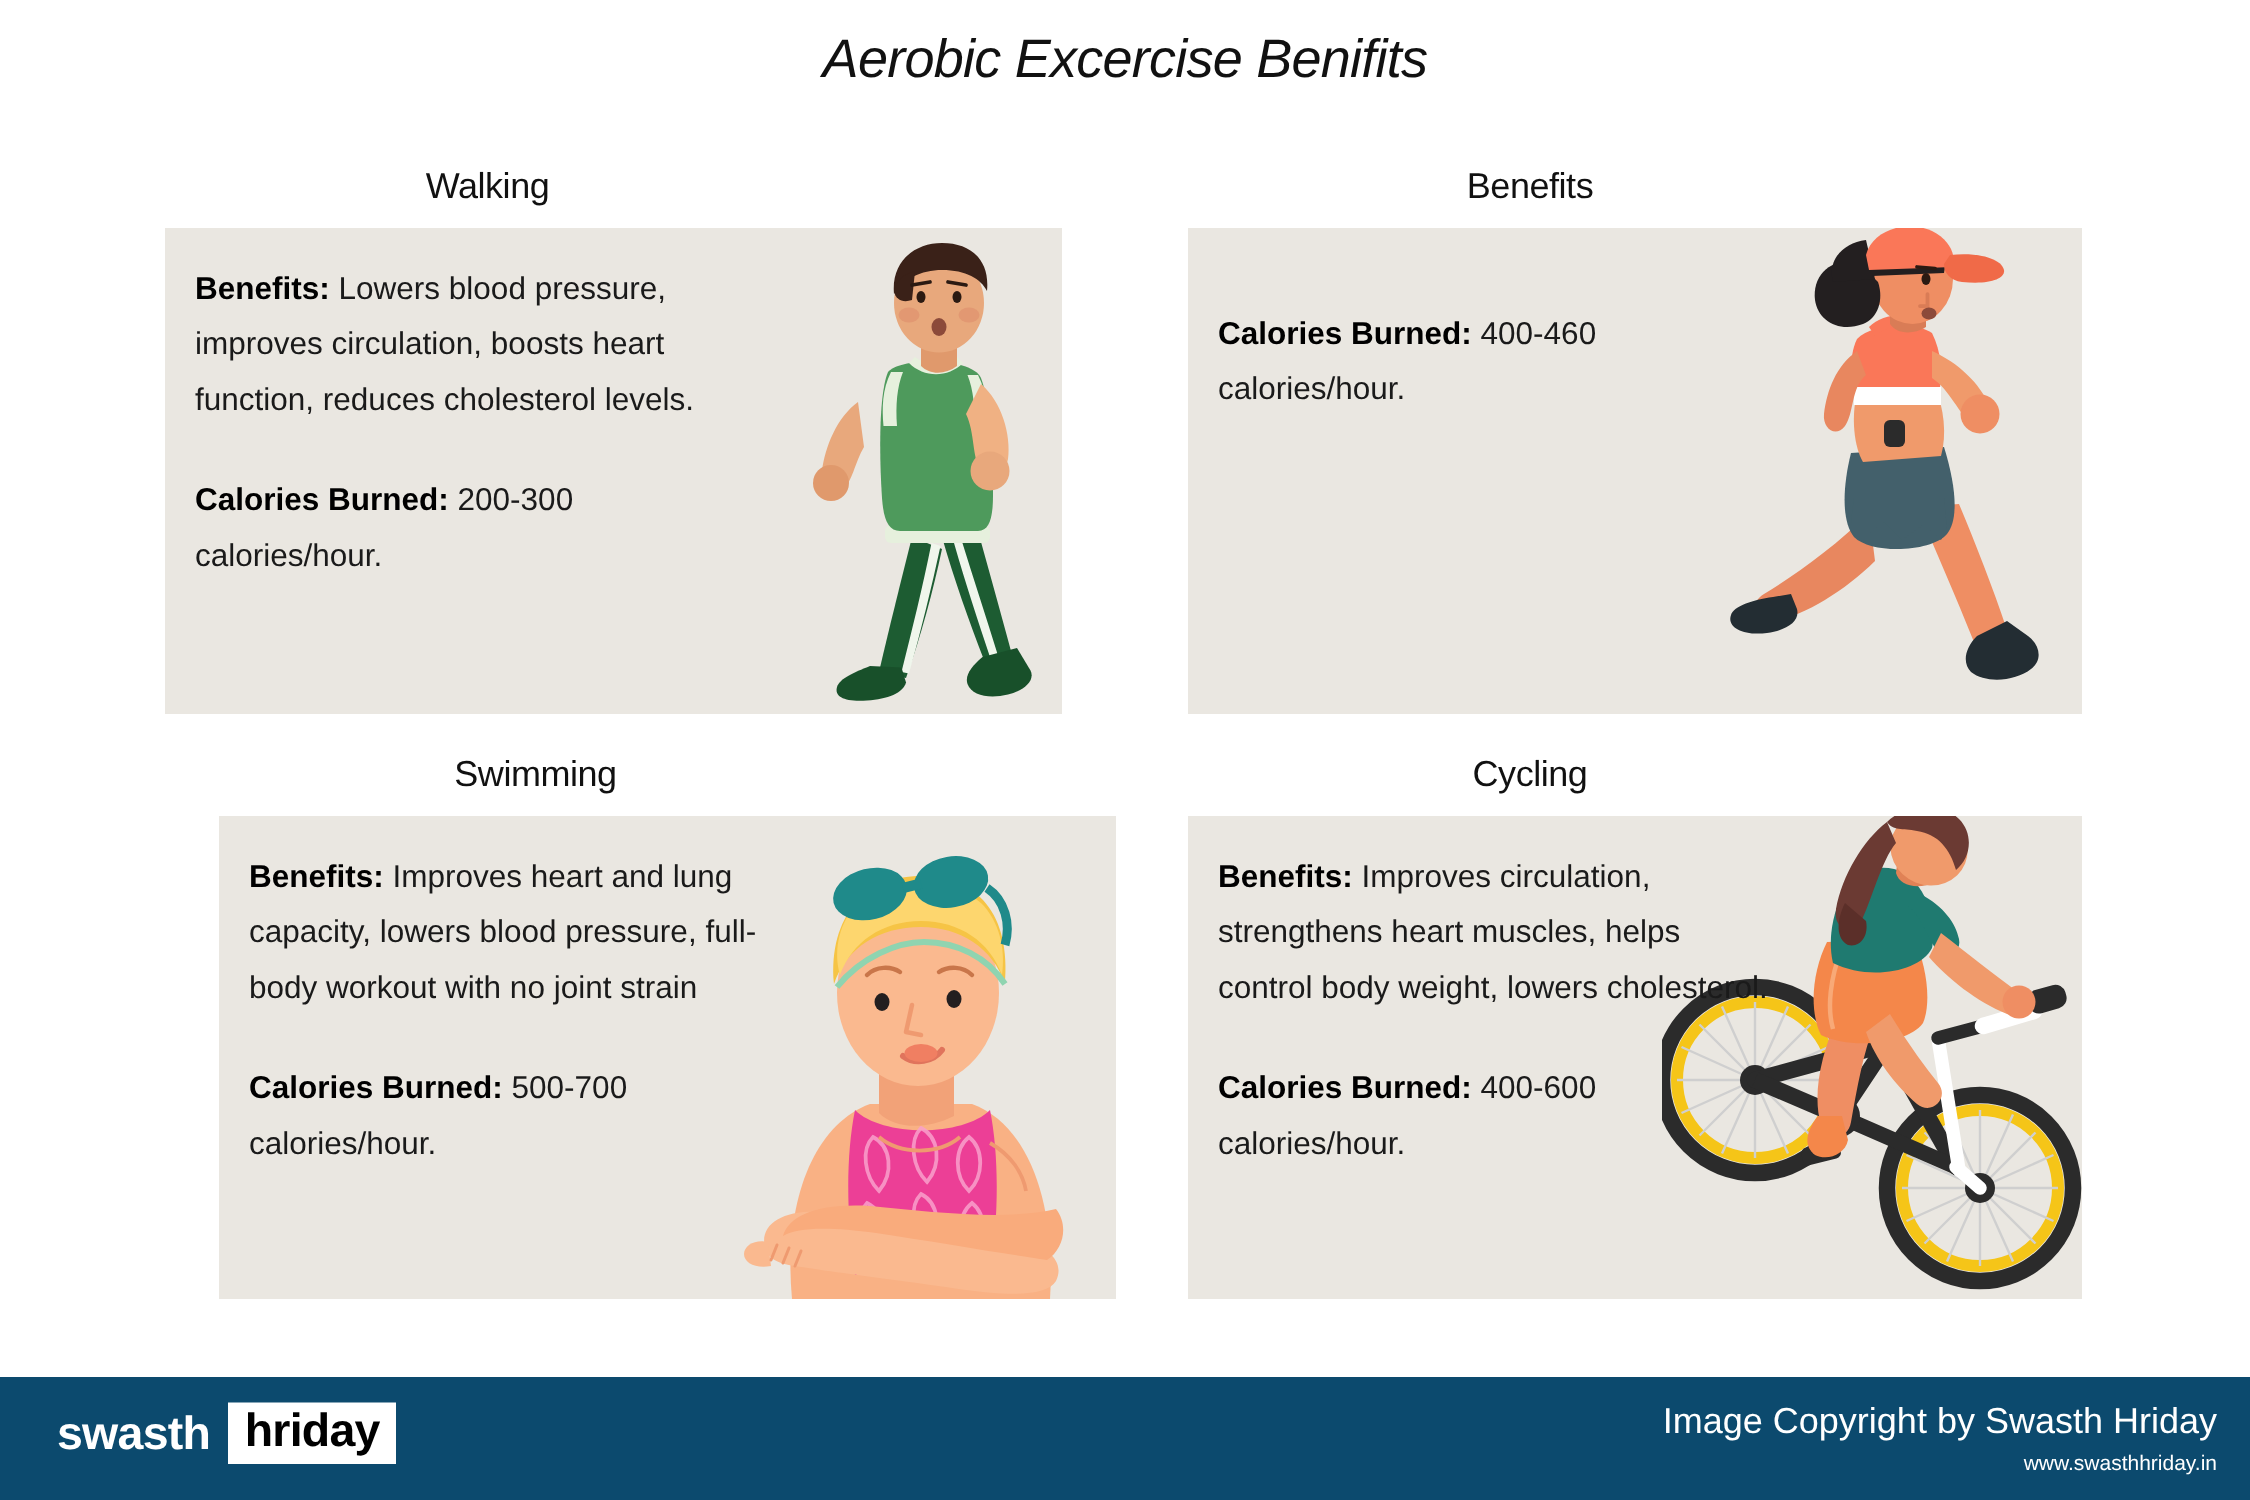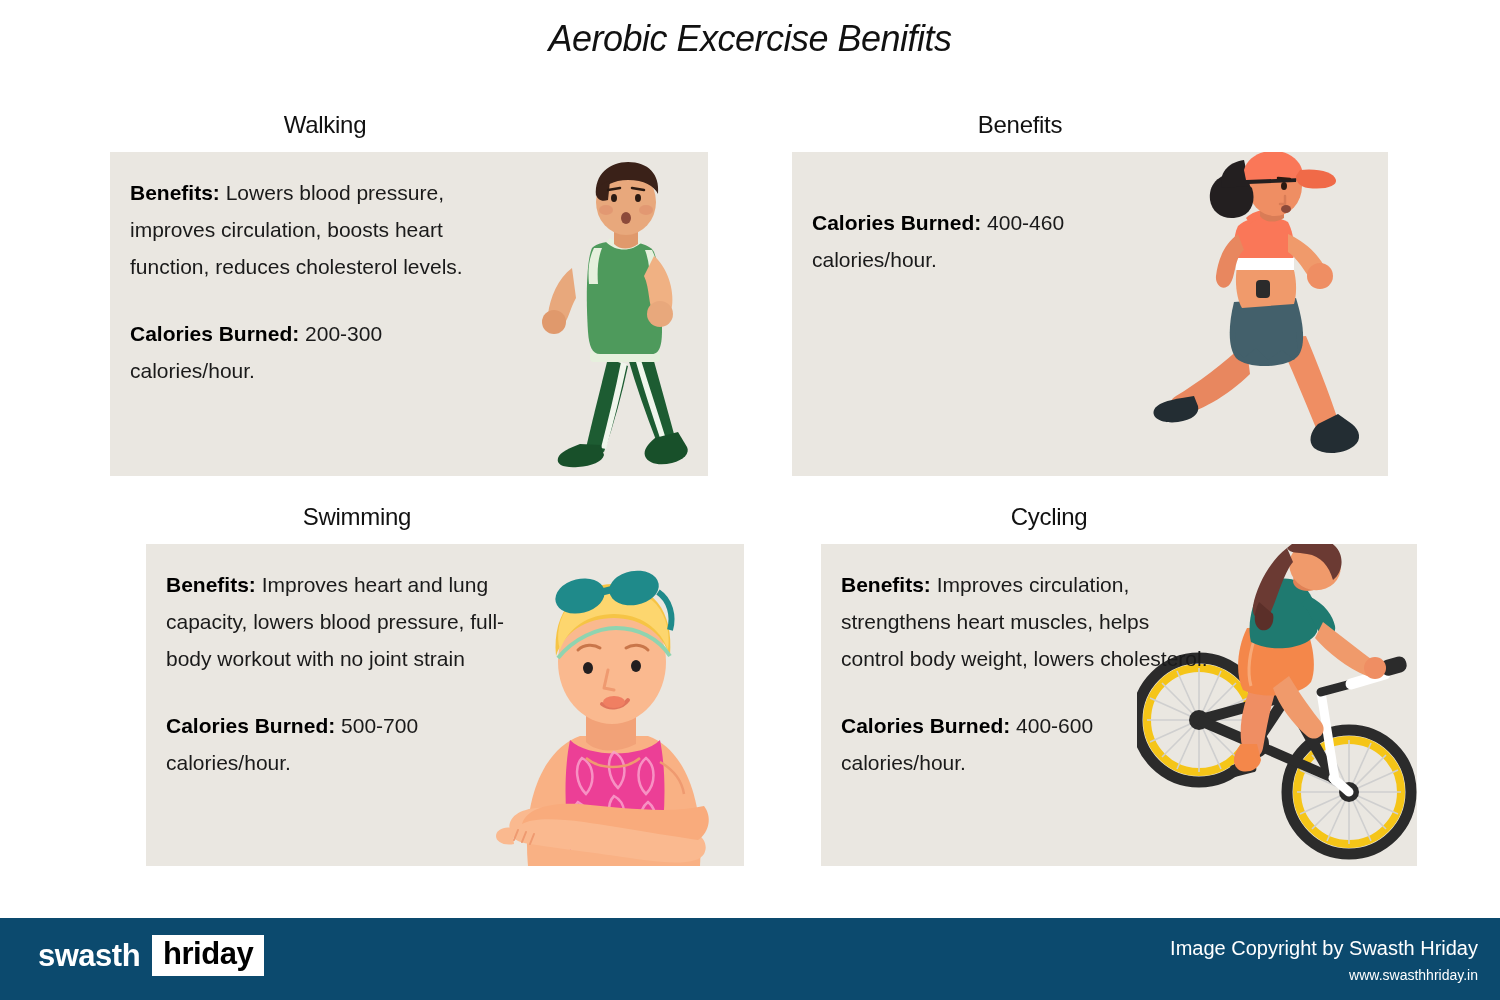--- a/index.html
+++ b/index.html
@@ -23,21 +23,21 @@
     color:#111111;
   }
 
   
   .grid{position:absolute;left:0;top:0;width:1500px;height:920px;}
 
   .card-wrap{position:absolute;}
   .card-wrap.c1{left:110px;top:100px;width:598px;}
   .card-wrap.c2{left:792px;top:100px;width:596px;}
   .card-wrap.c3{left:110px;top:492px;width:598px;padding-left:36px;}
-  .card-wrap.c4{left:792px;top:492px;width:596px;margin-left:29px;}
+  .card-wrap.c4{left:792px;top:492px;width:596px;}
 
   .card-heading{
     font-size:24px;
     font-weight:400;
     color:#111111;
     text-align:center;
     line-height:50px;
     height:52px;
     letter-spacing:-0.3px;
   }
@@ -84,21 +84,21 @@
   .logo .w1{color:#ffffff;padding-right:12px;}
   .logo .w2{
     color:#000000;background:#ffffff;
     padding:2px 11px 5px 11px;
     display:inline-block;line-height:34px;
   }
   .copy{
     position:absolute;right:22px;top:16px;
     text-align:right;color:#ffffff;
   }
-  .copy .l1{font-size:20px;line-height:28px;}
+  .copy .l1{font-size:24px;line-height:28px;}
   .copy .l2{font-size:14px;line-height:26px;}
 </style>
 </head>
 <body>
 
 <div class="page">
 
   <div class="title">Aerobic Excercise Benifits</div>
 
   <div class="grid">

